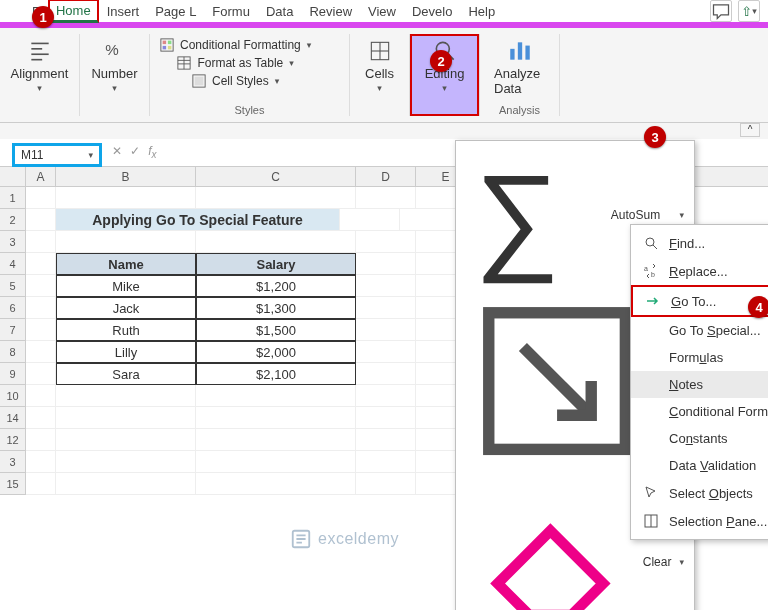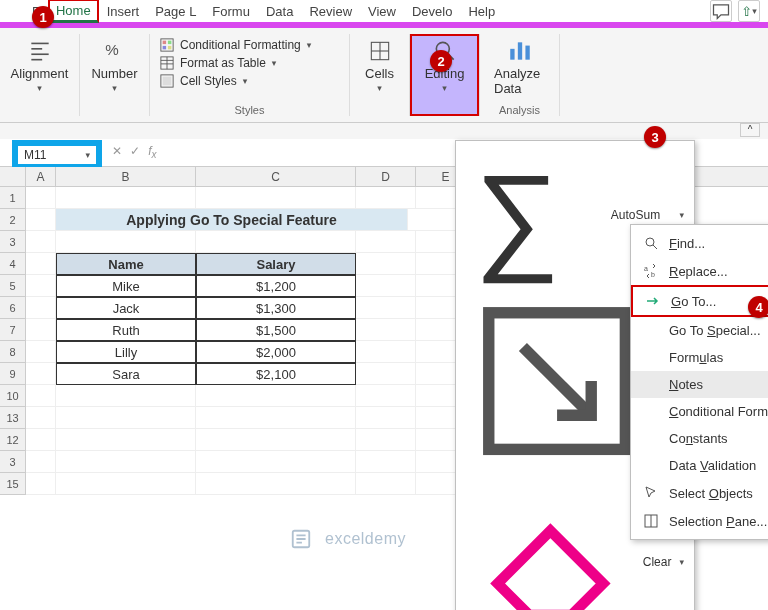--- a/index.html
+++ b/index.html
@@ -10,31 +10,31 @@
 .tab.active { border-bottom: 3px solid #217346; color: #217346; font-weight: 400; }
 .tab-highlight { border: 2px solid #d40000; padding: 2px 6px; }
 .tab-end { margin-left: auto; display: flex; gap: 6px; padding-right: 8px; }
 .tab-icon { width: 22px; height: 22px; border: 1px solid #ccc; border-radius: 2px; display:flex; align-items:center; justify-content:center; }
 
 .ribbon { display: flex; height: 95px; border-bottom: 1px solid #ccc; background: #f5f5f5; padding: 6px 0; }
 .ribbon-group { border-right: 1px solid #ddd; padding: 0 10px; display: flex; flex-direction: column; align-items: center; justify-content: space-between; height: 100%; }
 .ribbon-group-label { font-size: 11px; color: #666; text-align: center; }
 .ribbon-big { display:flex; flex-direction:column; align-items:center; gap:2px; padding: 4px; }
 .ribbon-big svg { width:26px; height:26px; }
-.ribbon-list { display:flex; flex-direction:column; gap:4px; font-size:12px; padding-top:4px; }
+.ribbon-list { display:flex; flex-direction:column; gap:4px; font-size:12px; padding-top:4px;align-items:center; }
 .ribbon-list-item { display:flex; align-items:center; gap:6px; cursor:pointer; }
 .ribbon-list-item svg { width:14px; height:14px; }
 .editing-highlight { border: 2px solid #d40000; padding: 2px; }
 .chevron { font-size: 9px; color: #555; }
 
 .ribbon-footer { display:flex; justify-content:flex-end; padding: 0 8px 2px; background:#f5f5f5; }
 .collapse { width:20px; height:14px; border:1px solid #ccc; text-align:center; font-size:10px; line-height:12px; }
 
 .fx-bar { display:flex; align-items:center; height:28px; border-bottom:1px solid #ccc; background:#fff; }
-.name-box { width: 90px; border:6px solid #0ea5e9; margin:8px 0 3px 12px; padding:2px 6px; display:flex; align-items:center; justify-content:space-between; font-size:12px; }
+.name-box { width: 90px; border:3px solid #0ea5e9; margin:8px 0 3px 12px; padding:2px 6px; display:flex; align-items:center; justify-content:space-between; font-size:12px; }
 .fx-btns { display:flex; gap:8px; padding:0 10px; color:#999; font-size:12px; }
 .fx-input { flex:1; height:22px; }
 
 .grid-wrap { position:relative; }
 .col-headers { display:flex; background:#f0f0f0; border-bottom:1px solid #ccc; height:20px; }
 .corner { width:26px; border-right:1px solid #ccc; background:#f0f0f0; }
 .col-h { border-right:1px solid #ccc; text-align:center; font-size:12px; line-height:20px; color:#555; }
 .col-A { width:30px; } .col-B { width:140px; } .col-C { width:160px; } .col-D { width:60px; } .col-E { width:60px; }
 
 .row { display:flex; height:22px; }
@@ -51,21 +51,21 @@
 
 .menu { position:absolute; top:224px; left:630px; width:160px; background:#fff; border:1px solid #bfbfbf; box-shadow:2px 2px 6px rgba(0,0,0,0.25); padding:4px 0; font-size:13px; }
 .menu-item { padding:6px 12px; display:flex; align-items:center; gap:10px; cursor:pointer; }
 .menu-item.hl { background:#eaeaea; }
 .menu-item svg { width:16px; height:16px; flex-shrink:0; }
 .menu-item .uline { text-decoration: underline; }
 .goto-highlight { border:2px solid #d40000; }
 
 .step { position:absolute; width:22px; height:22px; border-radius:50%; background:#c00000; color:#fff; font-weight:bold; font-size:13px; display:flex; align-items:center; justify-content:center; box-shadow:0 1px 2px rgba(0,0,0,0.4); z-index:100; }
 
-.watermark { position:absolute; bottom:60px; left:290px; display:flex; align-items:center; gap:13px; color:#8fa7bd; font-size:16px; font-weight:500; letter-spacing:0.5px; opacity:0.7; }
+.watermark { position:absolute; bottom:60px; left:290px; display:flex; align-items:center; gap:6px; color:#8fa7bd; font-size:16px; font-weight:500; letter-spacing:0.5px; opacity:0.7; }
 .watermark svg { width:22px; height:22px; }
 
 </style>
 </head>
 <body>
 
 <div class="step" style="top:6px; left:32px;">1</div>
 <div class="step" style="top:50px; left:430px;">2</div>
 <div class="step" style="top:126px; left:644px;">3</div>
 <div class="step" style="top:296px; left:748px;">4</div>
@@ -213,21 +213,21 @@
       <div class="row-h">1</div>
       <div class="cell col-A"></div>
       <div class="cell col-B"></div>
       <div class="cell col-C"></div>
       <div class="cell col-D"></div>
       <div class="cell col-E"></div>
     </div>
   <div class="row">
       <div class="row-h">2</div>
       <div class="cell col-A"></div>
-      <div class="cell title-cell" style="width:352px">Applying Go To Special Feature</div>
+      <div class="cell title-cell" style="width:284px">Applying Go To Special Feature</div>
       <div class="cell col-D"></div>
       <div class="cell col-E"></div>
     </div>
   <div class="row">
       <div class="row-h">3</div>
       <div class="cell col-A"></div>
       <div class="cell col-B"></div>
       <div class="cell col-C"></div>
       <div class="cell col-D"></div>
       <div class="cell col-E"></div>
@@ -282,21 +282,21 @@
     </div>
   <div class="row">
       <div class="row-h">10</div>
       <div class="cell col-A"></div>
       <div class="cell col-B"></div>
       <div class="cell col-C"></div>
       <div class="cell col-D"></div>
       <div class="cell col-E"></div>
     </div>
   <div class="row">
-      <div class="row-h">13</div>
+      <div class="row-h">14</div>
       <div class="cell col-A"></div>
       <div class="cell col-B"></div>
       <div class="cell col-C"></div>
       <div class="cell col-D"></div>
       <div class="cell col-E"></div>
     </div>
   <div class="row">
       <div class="row-h">12</div>
       <div class="cell col-A"></div>
       <div class="cell col-B"></div>

